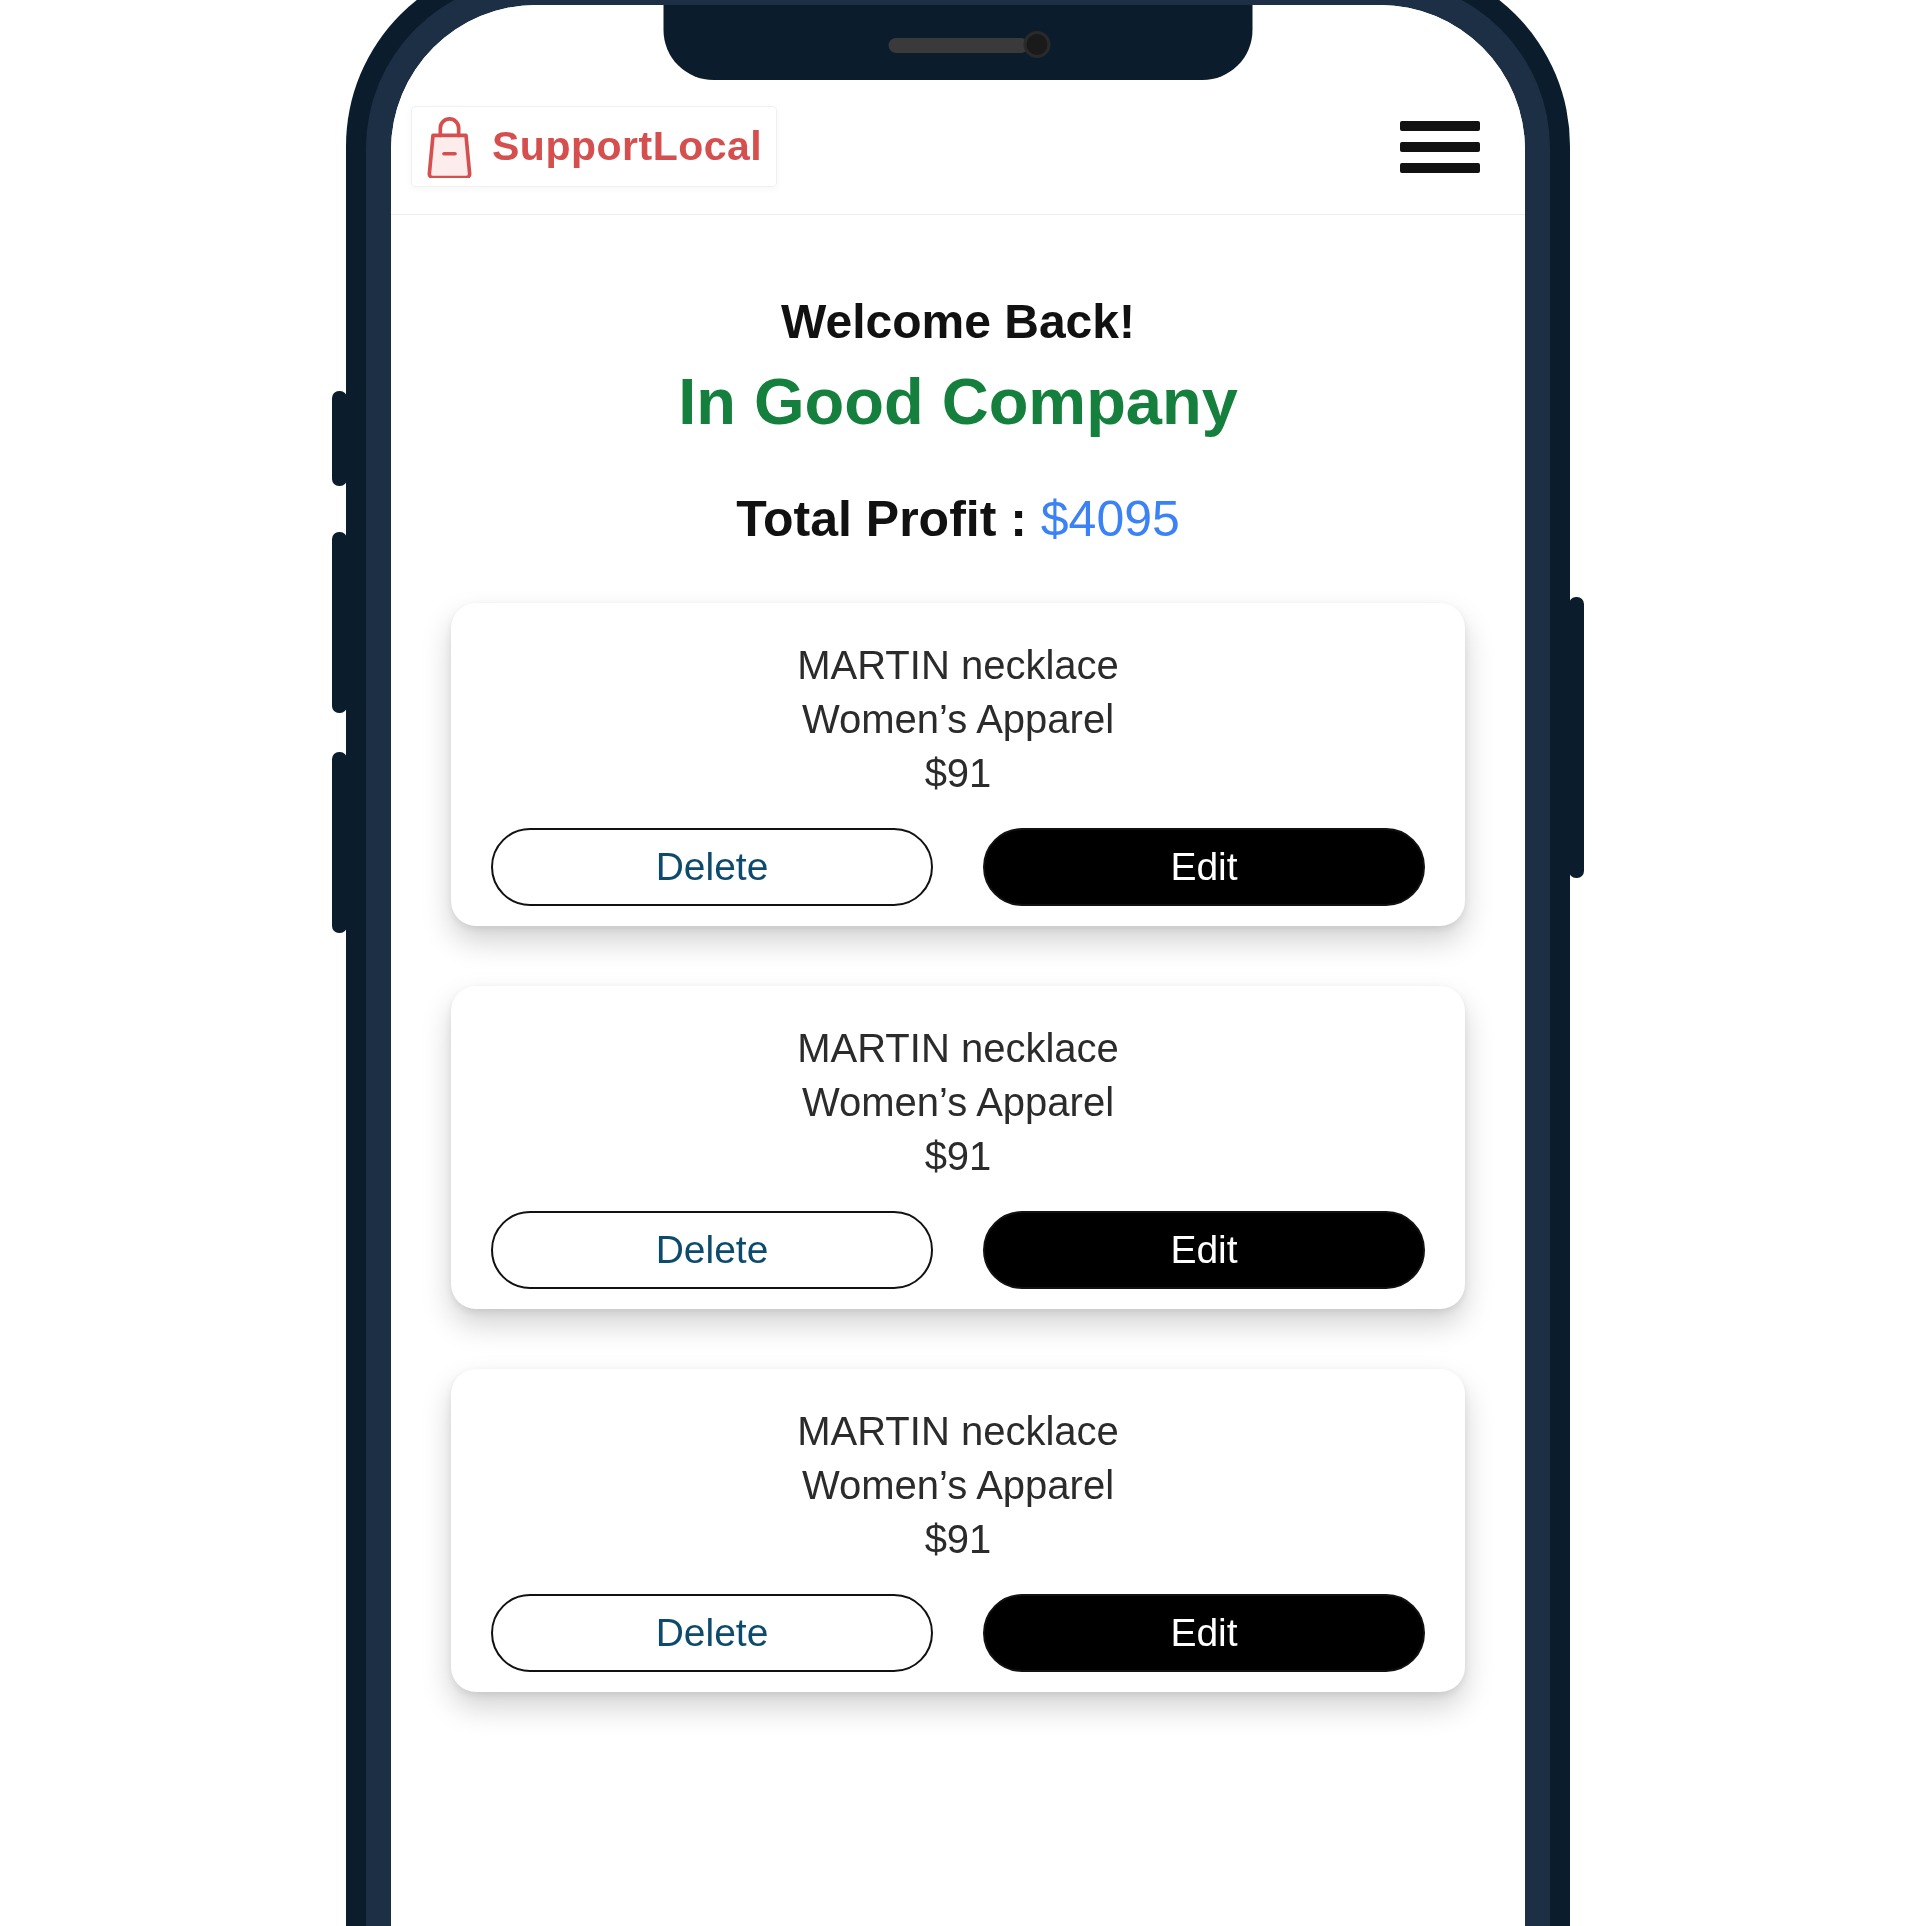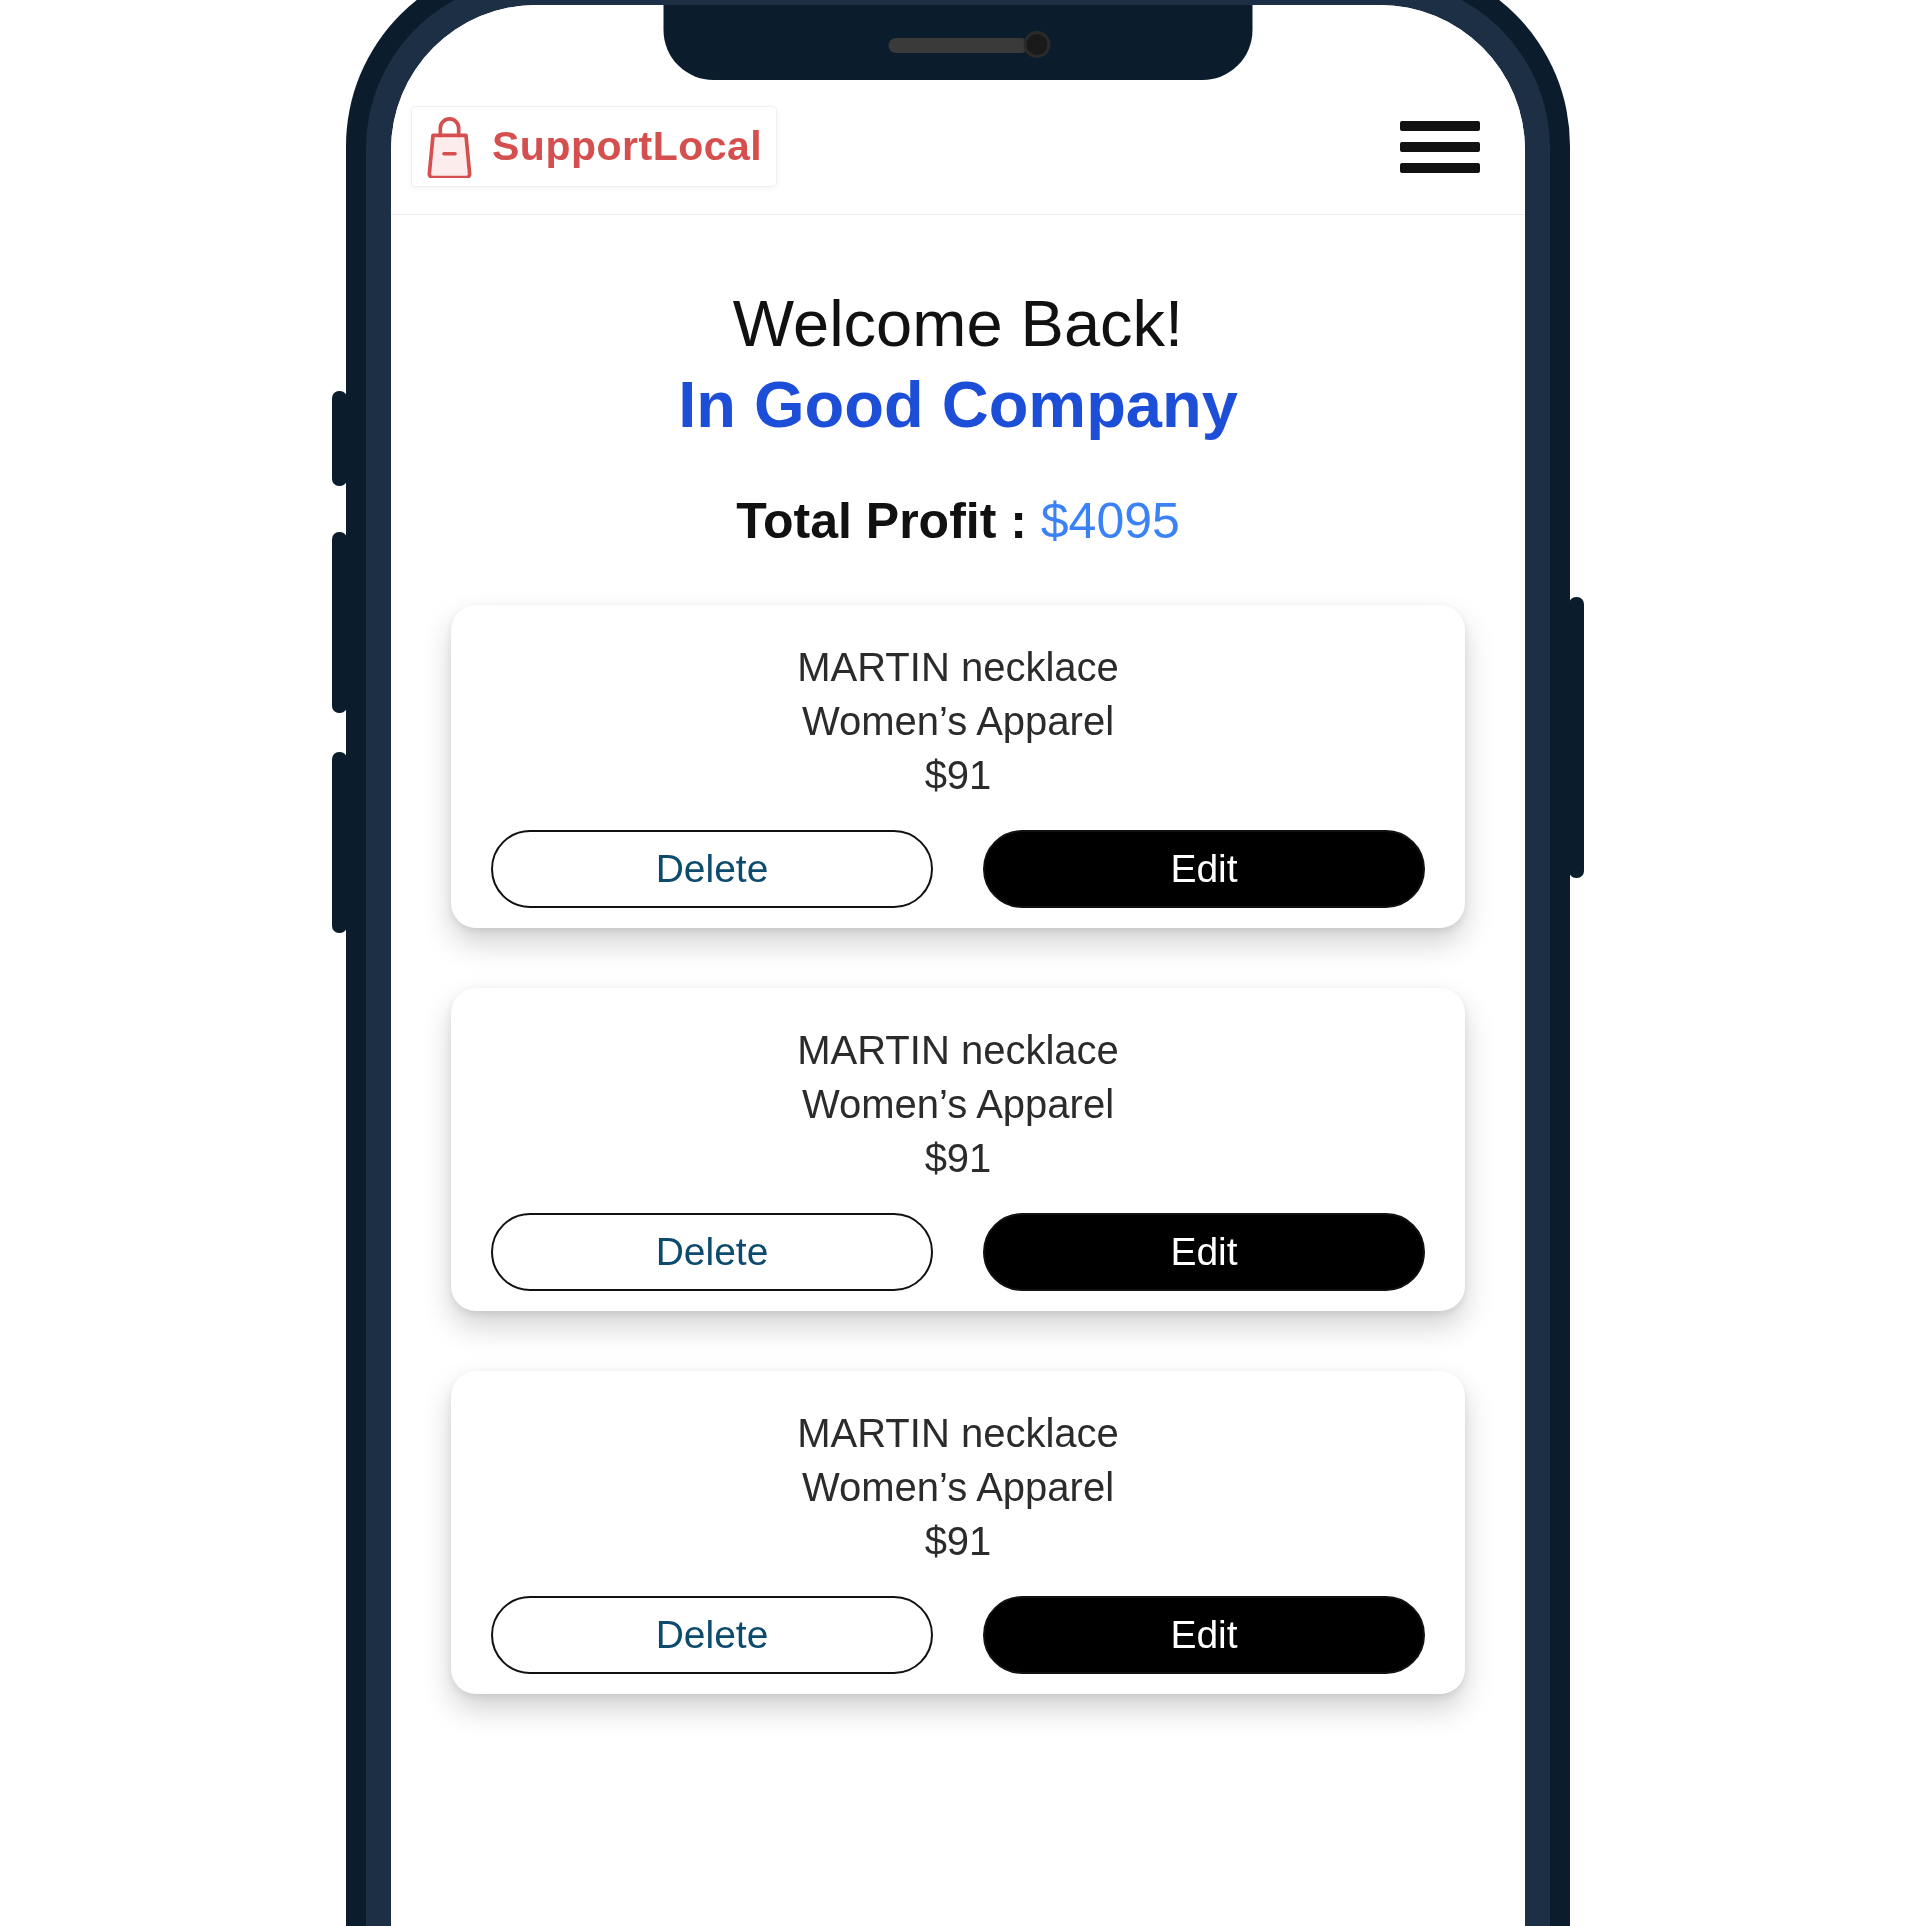--- a/index.html
+++ b/index.html
@@ -134,30 +134,30 @@
     height: 10px;
     background: #111;
     border-radius: 2px;
   }
 
   .hero {
     text-align: center;
     padding: 65px 20px 20px 20px;
   }
   .hero-welcome {
-    font-size: 65px;
-    font-weight: 400;
+    font-size: 48px;
+    font-weight: 700;
     color: #111;
-    margin: 8px;
+    margin: 16px;
     line-height: 1.1;
   }
   .hero-company {
     font-size: 65px;
     font-weight: 800;
-    color: #1d4ed8;
+    color: #15803d;
     margin: 5px 0 0 0;
     line-height: 1.15;
   }
   .profit-row {
     margin-top: 50px;
     font-size: 50px;
     font-weight: 800;
     color: #111;
   }
   .profit-value {

